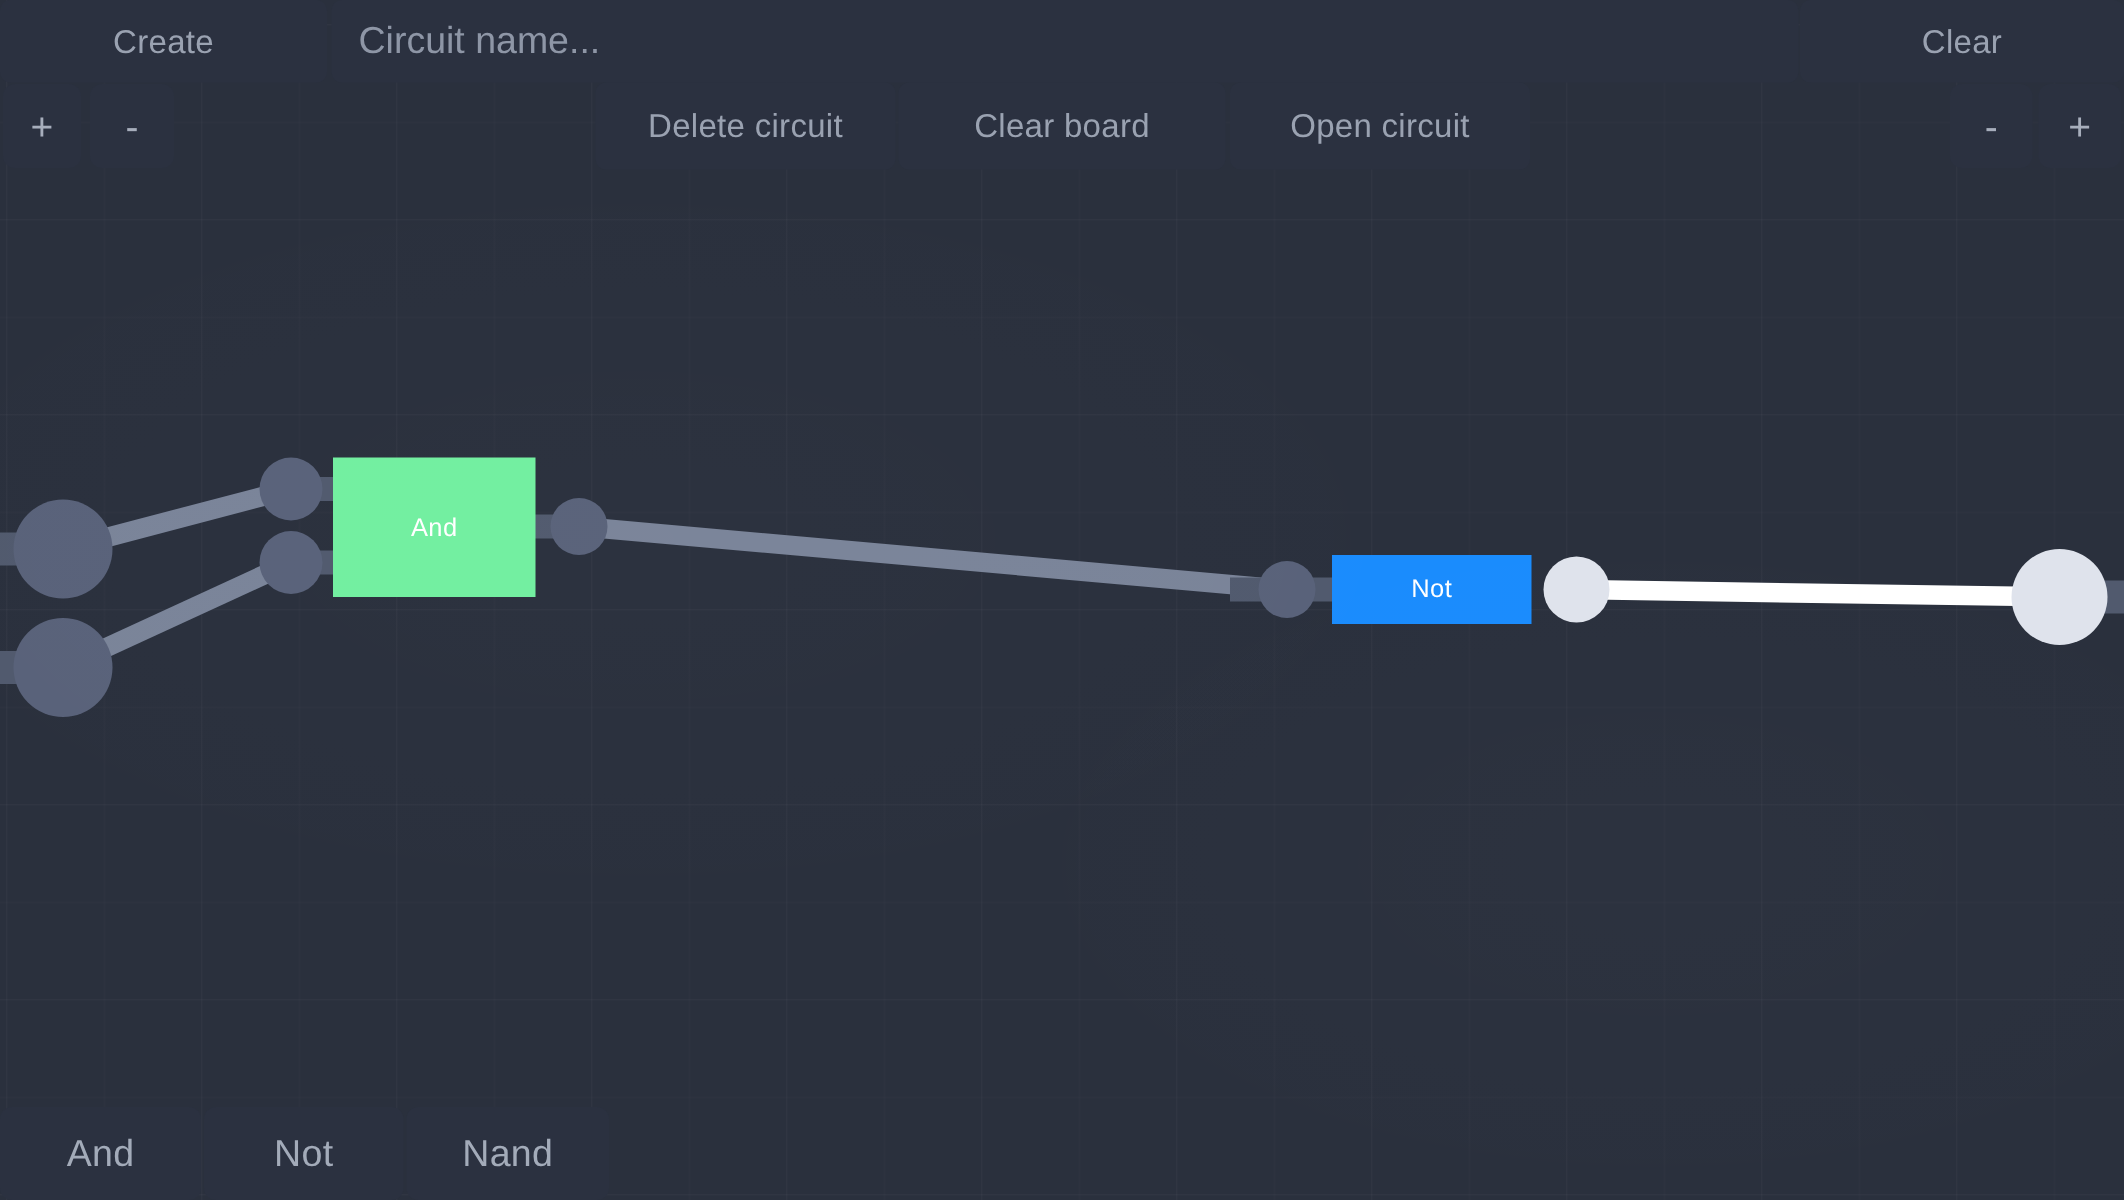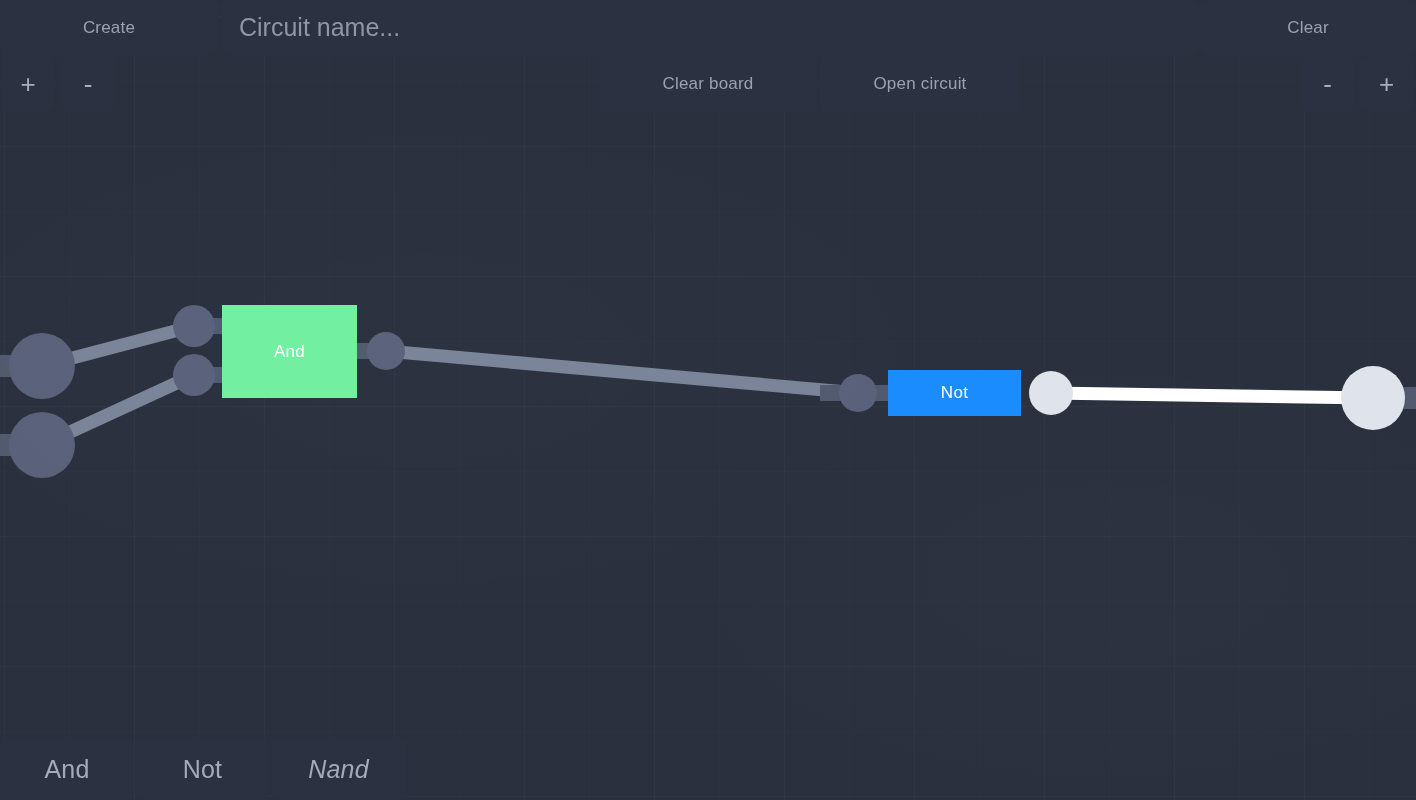--- a/index.html
+++ b/index.html
@@ -84,21 +84,21 @@
     width: 1416px;
   }
   #row1 { height: 55px; }
   #row2 { height: 62px; }
 
   .tb {
     position: absolute;
     background: #2b3140;
     border-radius: 7px;
     color: #9aa2b1;
-    font-size: 17px;
+    font-size: 22px;
     font-weight: 400;
     display: flex;
     align-items: center;
     justify-content: center;
     cursor: pointer;
     border: none;
     font-family: "Liberation Sans", sans-serif;
     letter-spacing: 0.2px;
     white-space: nowrap;
   }
@@ -198,30 +198,31 @@
       <input id="circuit-name" type="text" style="left: 221px; top: 0px; width: 978px; height: 55px;" placeholder="Circuit name..." value="">
 
       <button class="tb" id="btn-menu" style="left:1200px; top:0px; width:216px; height:55px;">Clear</button>
     </div>
 
     <div class="bar-row" id="row2">
       <button class="sq" id="btn-zoom-in-left" style="left:2px; top:1px; width:52px; height:56px;">+</button>
 
       <button class="sq" id="btn-zoom-out-left" style="left:60px; top:1px; width:56px; height:56px;">-</button>
 
+      <button class="tb" id="btn-delete-circuit" style="left:397px; top:0px; width:200px; height:58px;">Delete circuit</button>
 
       <button class="tb" id="btn-clear-board" style="left:599px; top:0px; width:218px; height:58px;">Clear board</button>
 
       <button class="tb" id="btn-open-circuit" style="left:820px; top:0px; width:200px; height:58px;">Open circuit</button>
 
       <button class="sq" id="btn-zoom-out-right" style="left:1300px; top:1px; width:55px; height:56px;">-</button>
 
       <button class="sq" id="btn-zoom-in-right" style="left:1359px; top:1px; width:55px; height:56px;">+</button>
     </div>
   </div>
 
   <div id="palette">
       <button class="pal-btn" style="width: 134px;">And</button>
       <button class="pal-btn" style="width: 133px;">Not</button>
-      <button class="pal-btn" style="width: 135px; font-style: italic;">Nand</button>
+      <button class="pal-btn" style="width: 135px;">Nand</button>
     </div>
 
 </div>
 
 </body></html>

